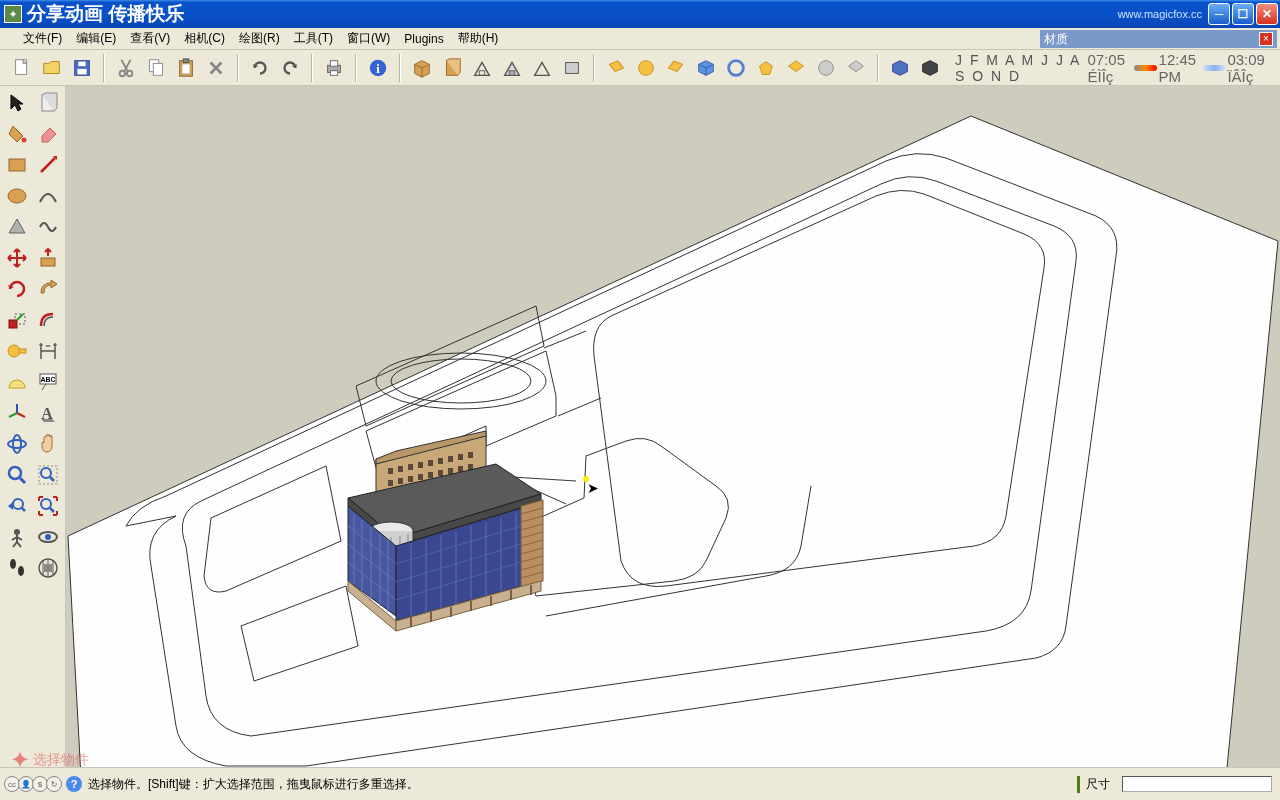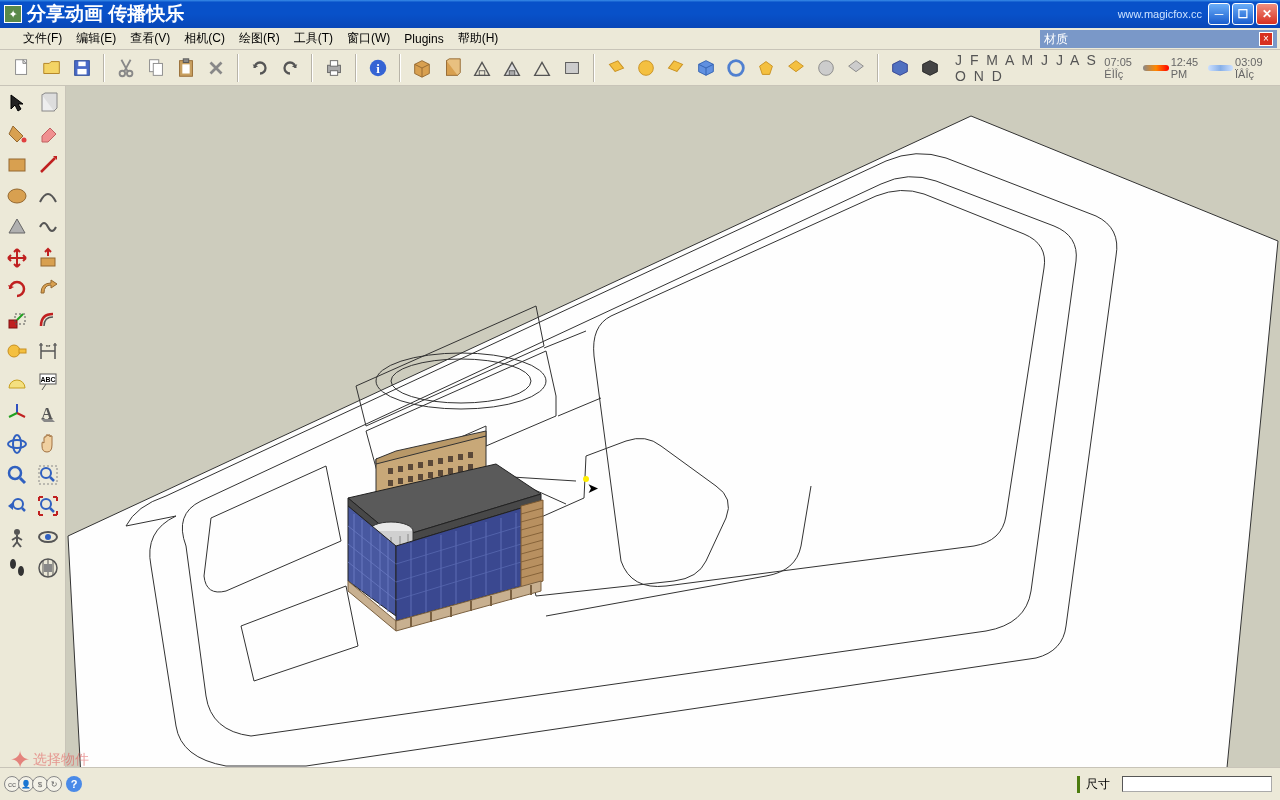--- a/index.html
+++ b/index.html
@@ -24,21 +24,21 @@
 
 .top-toolbar { height: 36px; background: #ece9d8; border-bottom: 1px solid #c8c4b8; display: flex; align-items: center; padding: 0 4px; gap: 3px; }
 .tb-group { display: flex; align-items: center; gap: 2px; padding: 0 4px; }
 .tb-sep { width: 2px; height: 28px; border-left: 1px solid #b8b4a8; border-right: 1px solid #fff; }
 .tb-btn { width: 28px; height: 28px; display: flex; align-items: center; justify-content: center; border: 1px solid transparent; border-radius: 2px; cursor: pointer; }
 .tb-btn svg { width: 22px; height: 22px; }
 
 .time-bar { display: flex; align-items: center; gap: 2px; font-size: 9px; color: #666; padding: 0 4px; }
 .time-track { width: 34px; height: 6px; background: linear-gradient(to right, #888, #f80, #f00); border-radius: 3px; position: relative; }
 .time-track.blue { background: linear-gradient(to right, #cce0ff, #88b0e8, #cce0ff); }
-.time-label { font-size: 11px; }
+.time-label { font-size: 15px; }
 .month-letters { letter-spacing: 2px; font-size: 14px; color: #555; }
 
 
 .left-toolbar { position: absolute; left: 0; top: 86px; width: 66px; bottom: 22px; background: #ece9d8; border-right: 1px solid #c8c4b8; display: flex; flex-direction: column; padding: 2px 2px; gap: 1px; }
 .lt-row { display: flex; gap: 1px; }
 .lt-btn { width: 30px; height: 30px; display: flex; align-items: center; justify-content: center; border: 1px solid transparent; cursor: pointer; }
 .lt-btn svg { width: 24px; height: 24px; }
 
 
 .viewport { position: absolute; left: 66px; right: 0; top: 86px; bottom: 22px; background: #cdccbd; overflow: hidden; }
@@ -601,15 +601,16 @@
 </div>
 
 <div class="status-bar">
   <div class="cc-icons">
     <span>cc</span>
     <span>👤</span>
     <span>$</span>
     <span>↻</span>
   </div>
   <div class="help-icon">?</div>
+  <div>选择物件。[Shift]键：扩大选择范围，拖曳鼠标进行多重选择。</div>
   <div class="dim-label">尺寸</div>
   <div class="dim-box"></div>
 </div>
 
 </body></html>

